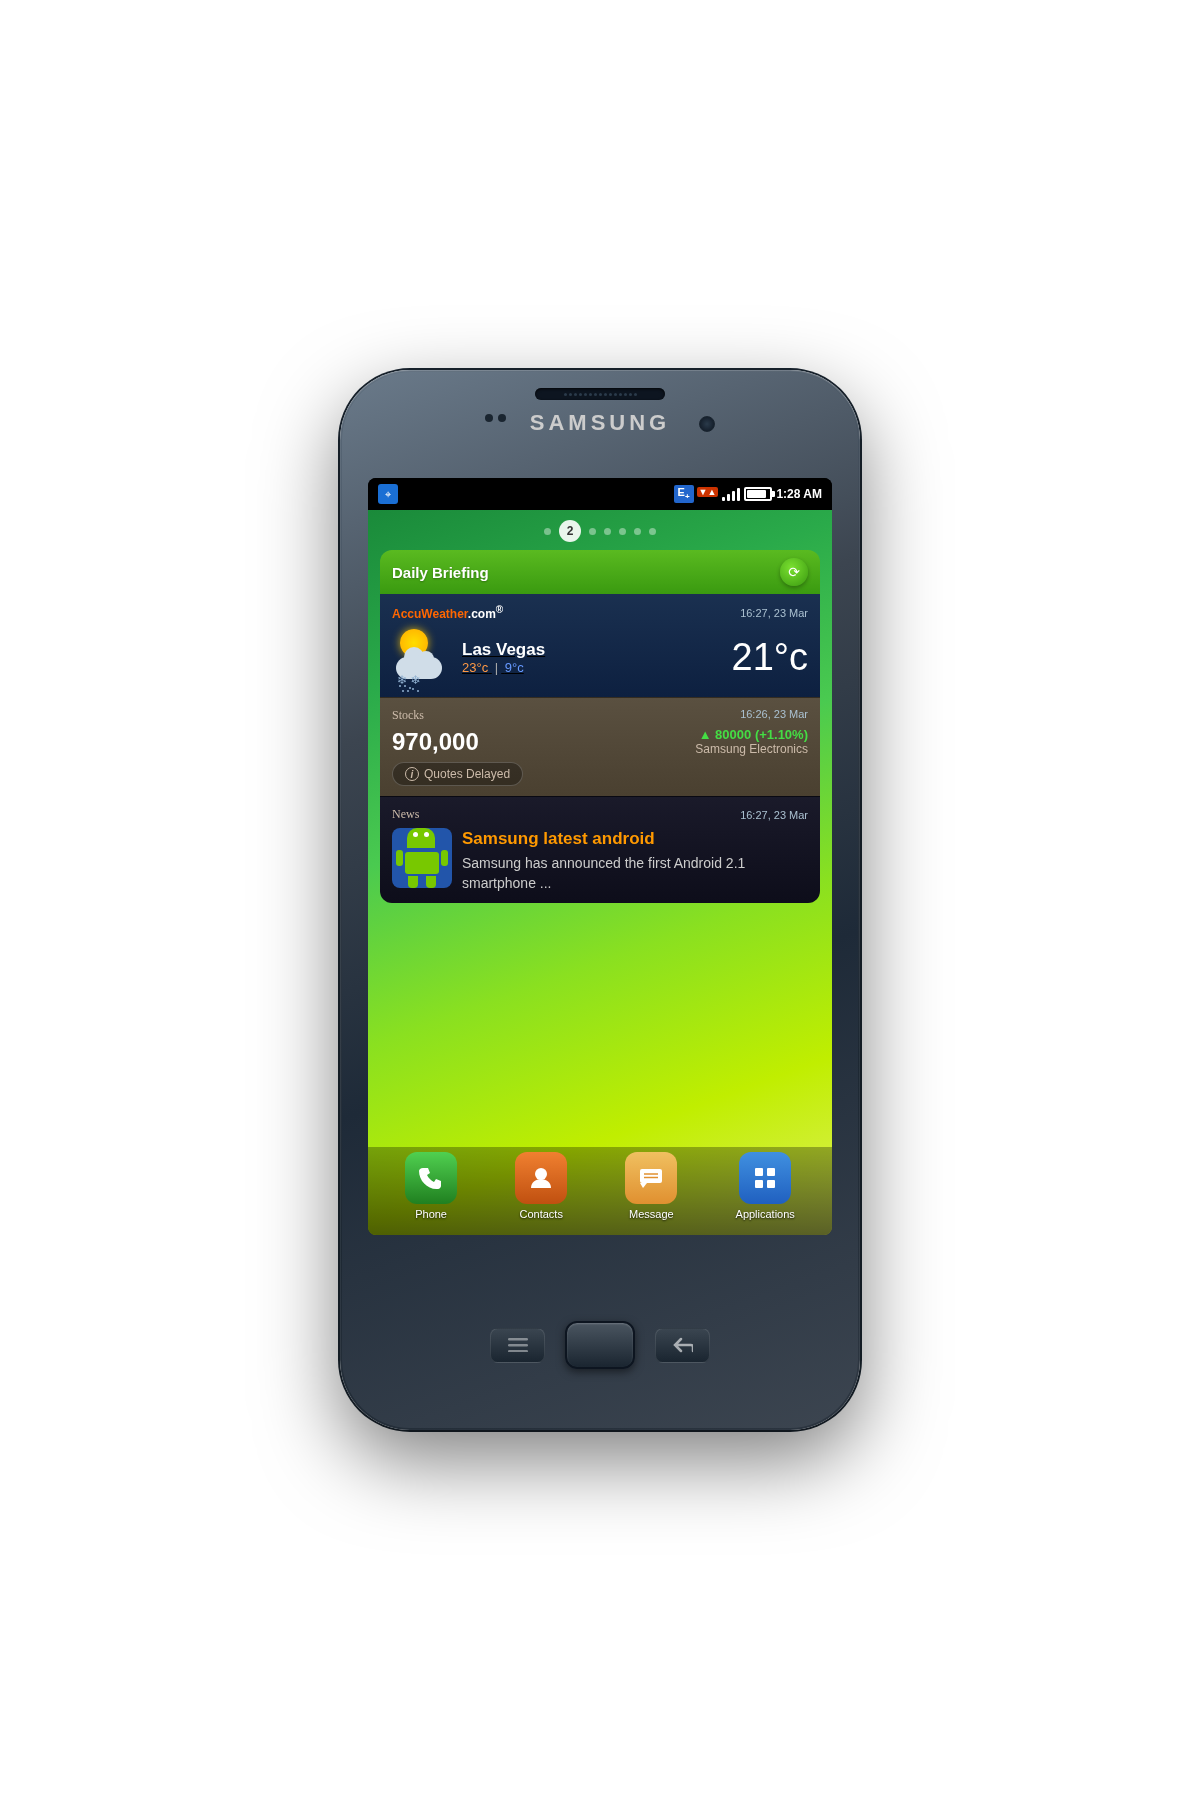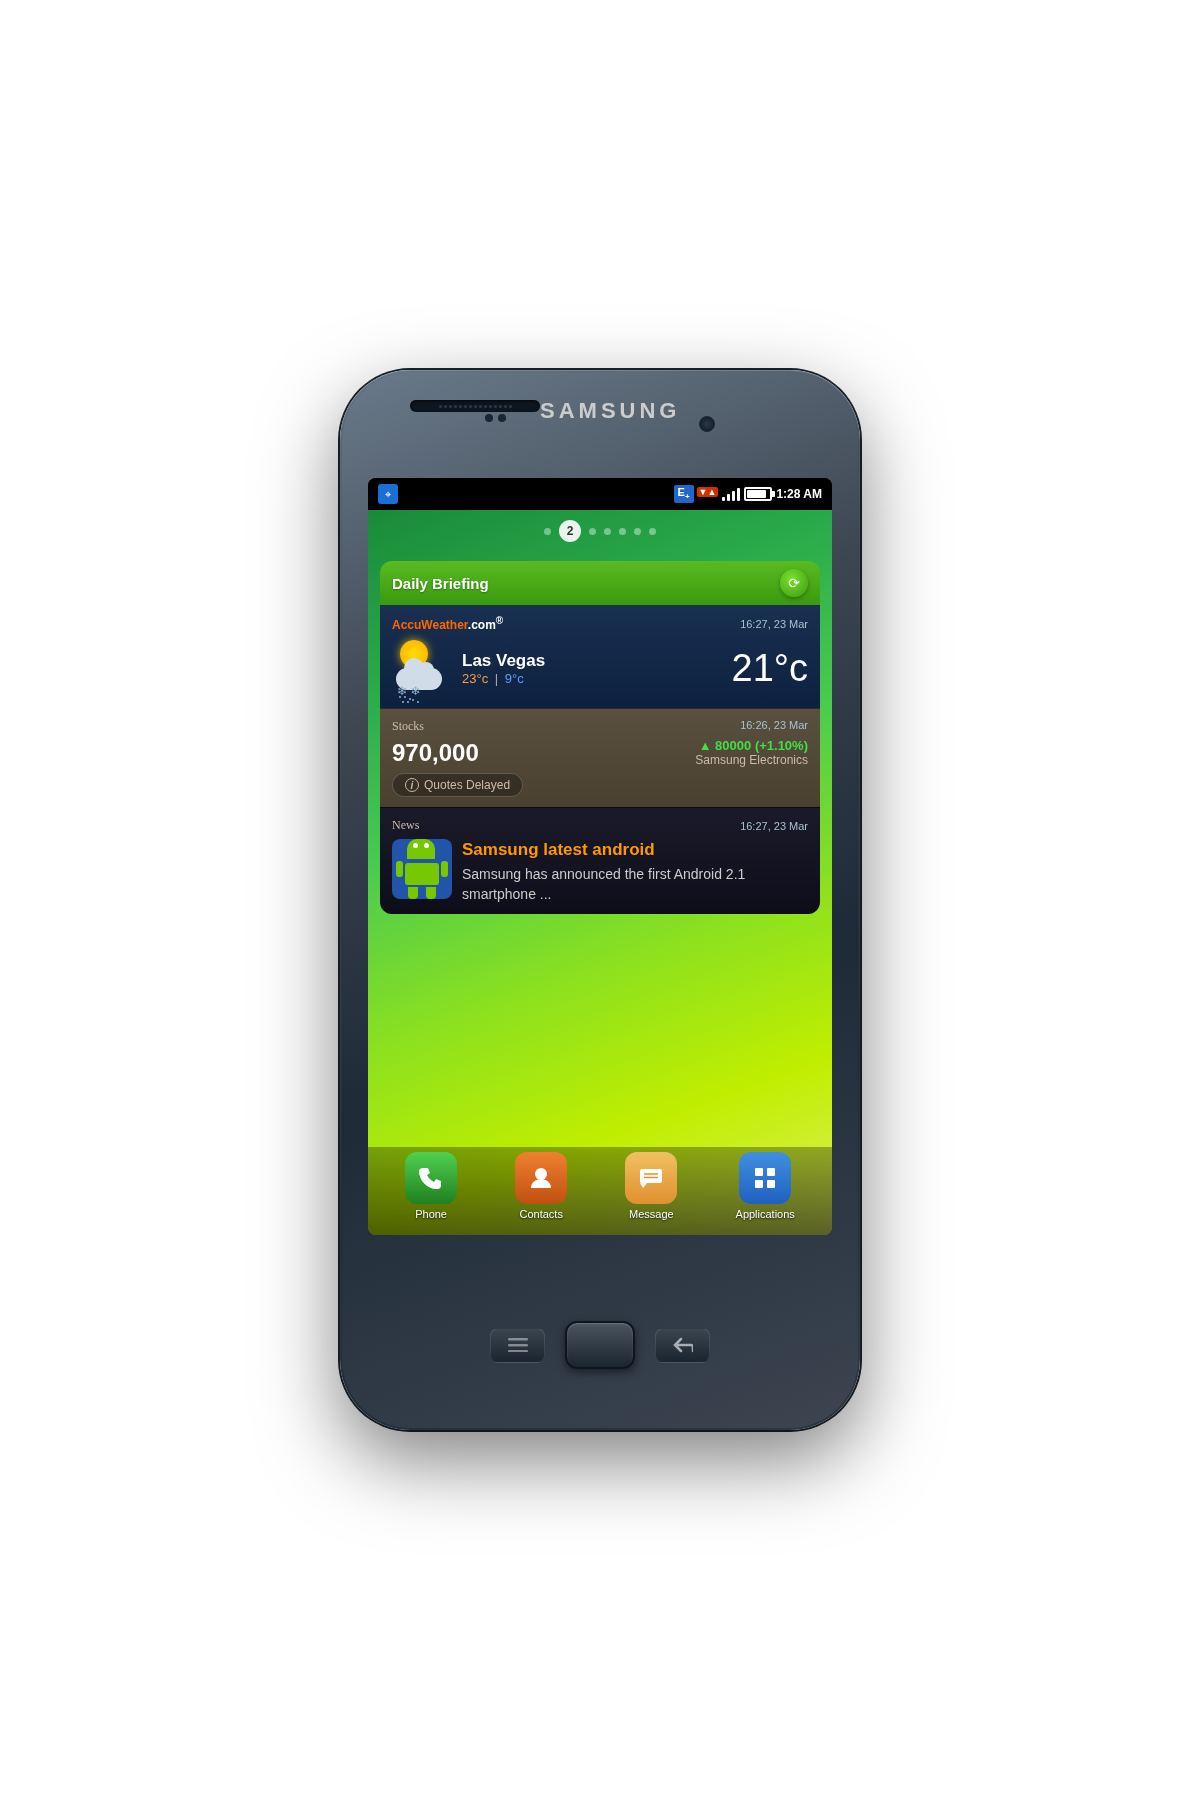--- a/index.html
+++ b/index.html
@@ -40,20 +40,21 @@
     }
 
     
     .phone-top {
       position: absolute;
       top: 18px;
       left: 50%;
       transform: translateX(-50%);
       width: 380px;
       display: flex;
+      flex-direction: column;
       align-items: center;
       z-index: 10;
     }
 
     .speaker-grille {
       width: 130px;
       height: 12px;
       background: #0d1520;
       border-radius: 6px;
       display: flex;
@@ -239,21 +240,20 @@
       border-radius: 50%;
     }
 
     
     .widget-container {
       position: absolute;
       top: 40px;
       left: 12px;
       right: 12px;
       z-index: 15;
-      margin-top: 11px;
     }
 
     .widget-header {
       background: linear-gradient(to bottom, #5aba20, #3a9a10);
       border-radius: 12px 12px 0 0;
       padding: 8px 12px;
       display: flex;
       align-items: center;
       justify-content: space-between;
     }
@@ -366,20 +366,21 @@
     .snow-dots {
       position: absolute;
       bottom: 0;
       left: 5px;
       font-size: 12px;
       color: #90b0d0;
     }
 
     .weather-info {
       flex: 1;
+      text-decoration: underline;
     }
 
     .city-name {
       color: white;
       font-size: 17px;
       font-weight: bold;
     }
 
     .temp-range {
       font-size: 13px;

